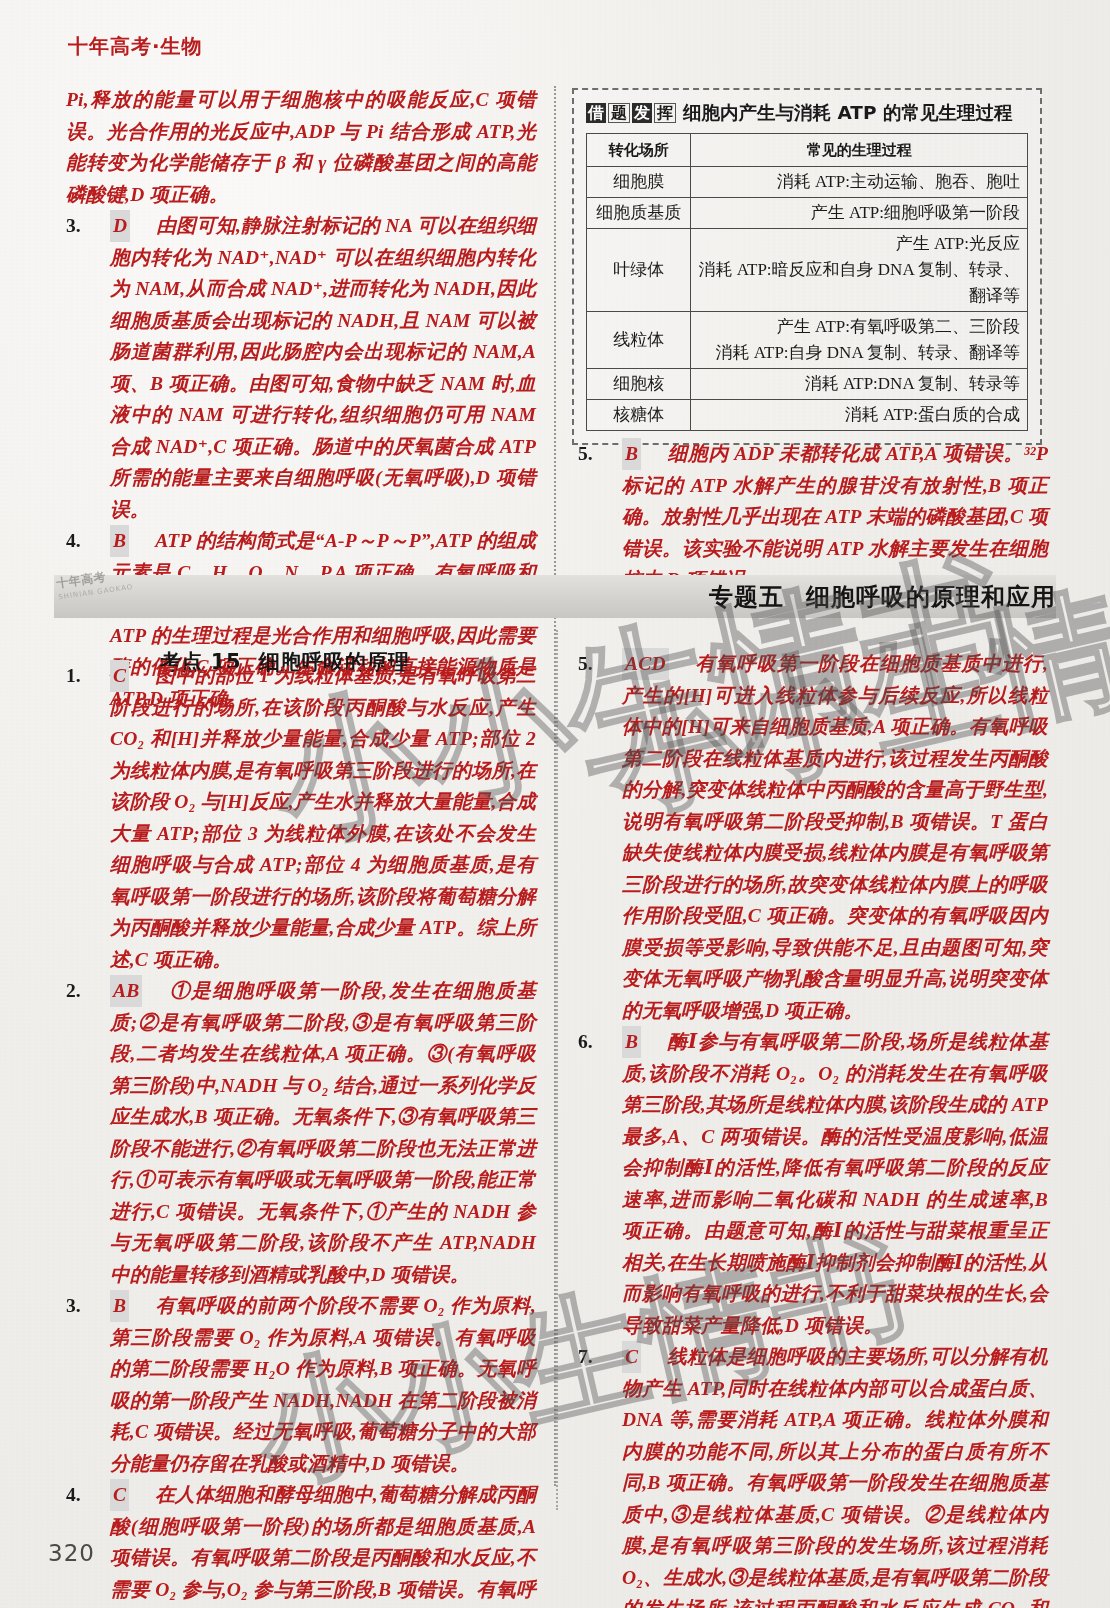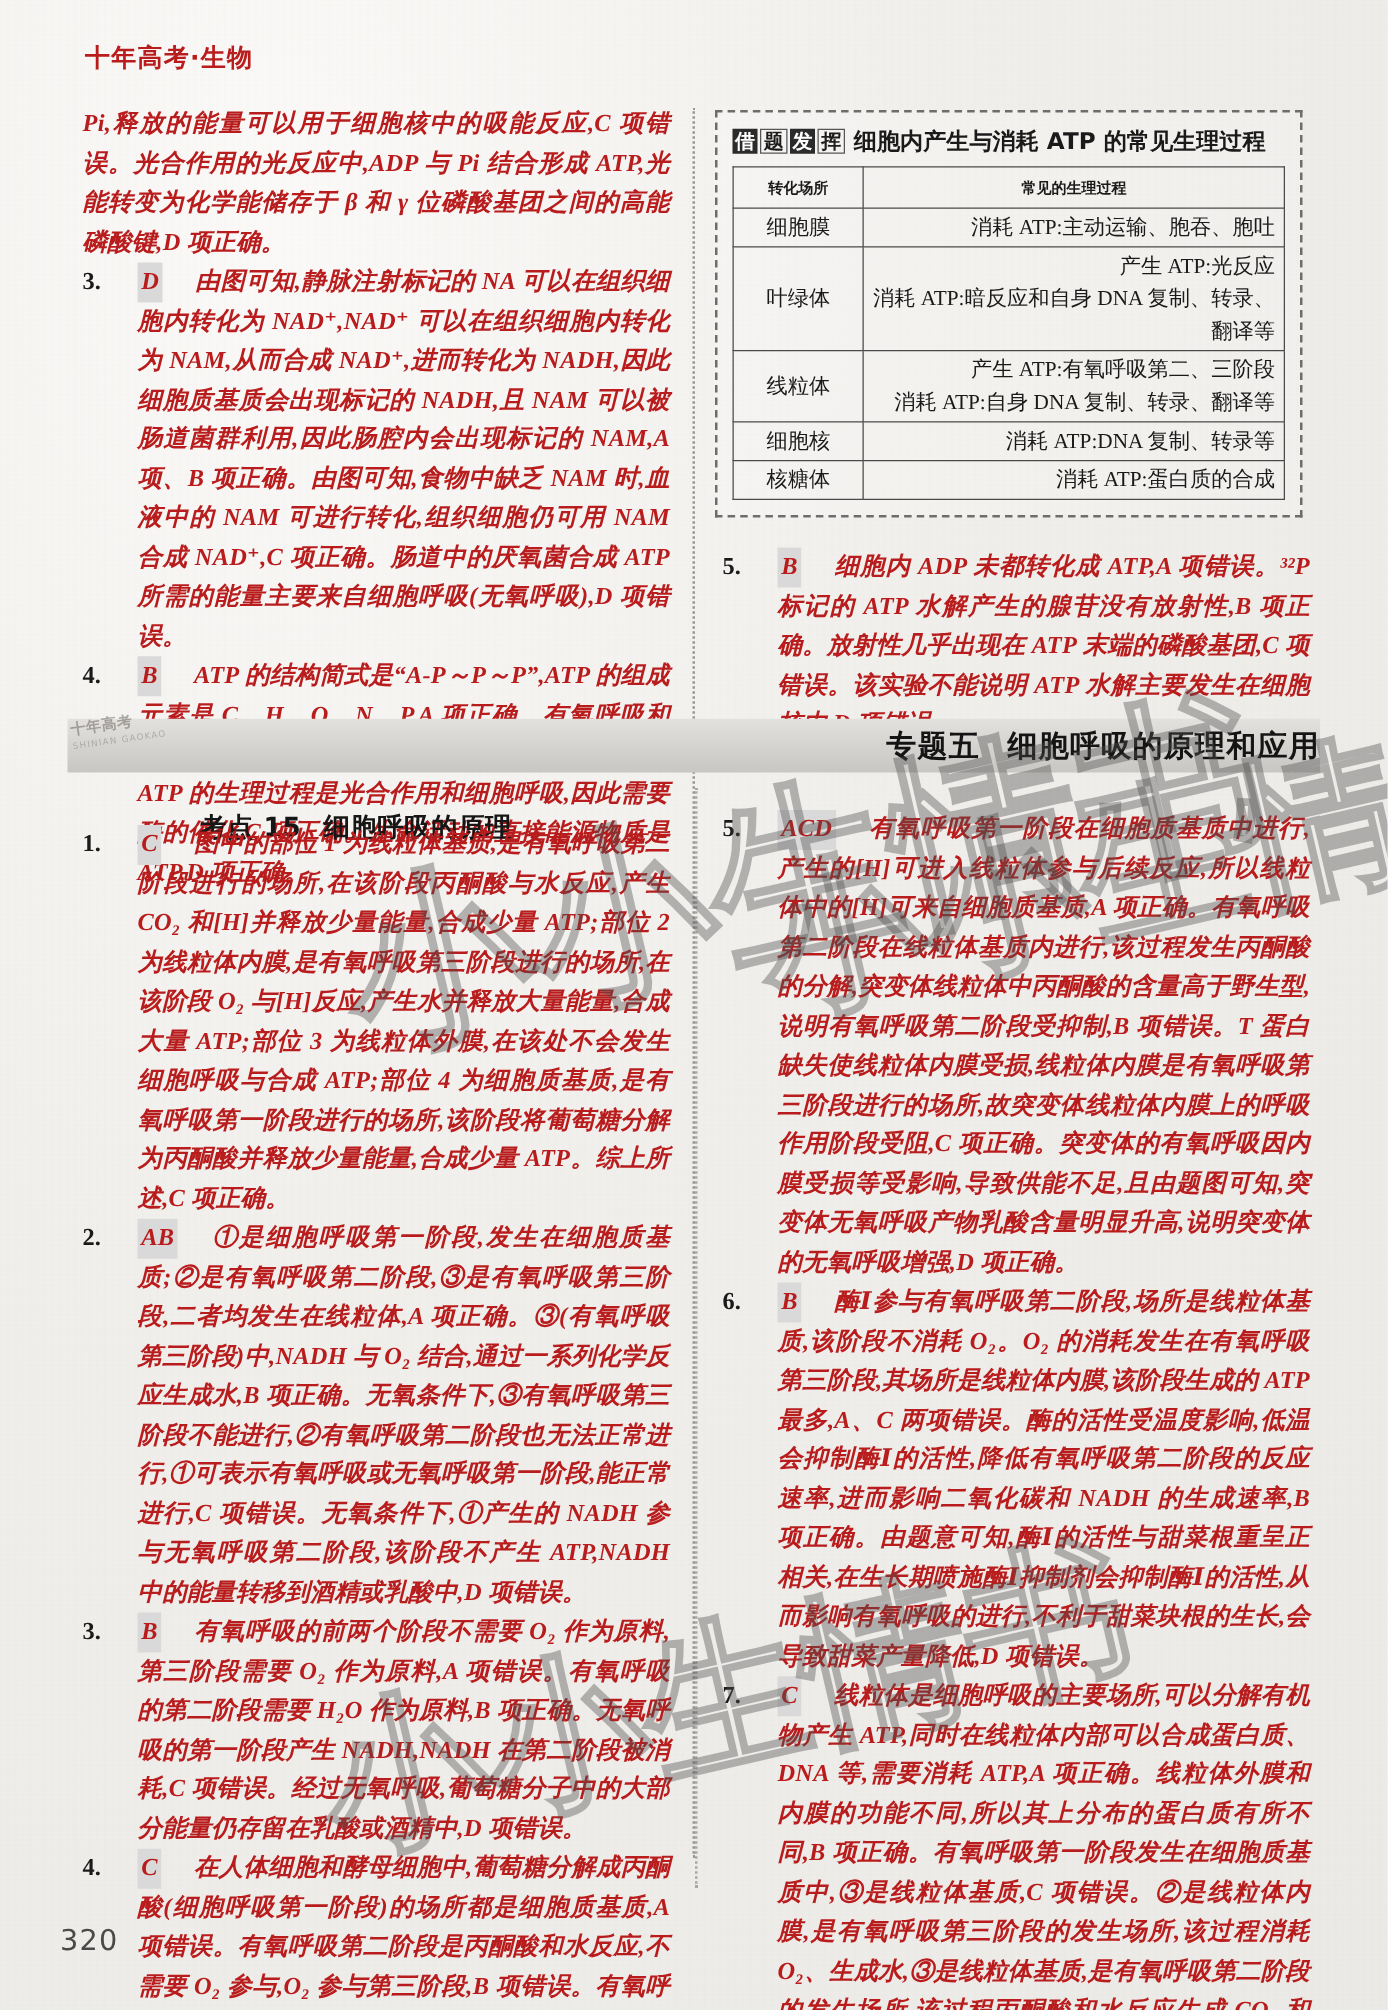--- a/index.html
+++ b/index.html
@@ -94,21 +94,21 @@
   table.tipt{
     border-collapse:collapse;width:100%;
     font-size:17px;line-height:26px;
   }
   table.tipt td,table.tipt th{
     border:1px solid #4a4a4a;
     padding:2px 7px;
     font-weight:400;
     vertical-align:middle;
   }
-  table.tipt th{font-weight:bold;text-align:center;font-size:12px;padding:3px 7px;}
+  table.tipt th{font-weight:bold;text-align:center;font-size:15px;padding:3px 7px;}
   td.place{text-align:center;white-space:nowrap;width:132px;font-weight:600;}
   td.proc{text-align:right;}
   td.proc div{white-space:nowrap;}
 
   
   .banner{
     position:absolute;left:54px;top:575px;width:1002px;height:43px;
     background:linear-gradient(180deg,#e3e1de 0%,#d4d2cf 55%,#c9c7c3 100%);
     display:flex;align-items:center;justify-content:flex-end;
   }
@@ -213,20 +213,26 @@
         </tr>
       </thead>
       <tbody>
         <tr>
           <td class="place">细胞膜</td>
           <td class="proc">
               <div>消耗 ATP:主动运输、胞吞、胞吐</div>
             </td>
         </tr>
         <tr>
+          <td class="place">细胞质基质</td>
+          <td class="proc">
+              <div>产生 ATP:细胞呼吸第一阶段</div>
+            </td>
+        </tr>
+        <tr>
           <td class="place">叶绿体</td>
           <td class="proc">
             <div>产生 ATP:光反应</div>
             <div>消耗 ATP:暗反应和自身 DNA 复制、转录、</div>
             <div>翻译等</div>
           </td>
         </tr>
         <tr>
           <td class="place">线粒体</td>
           <td class="proc">

